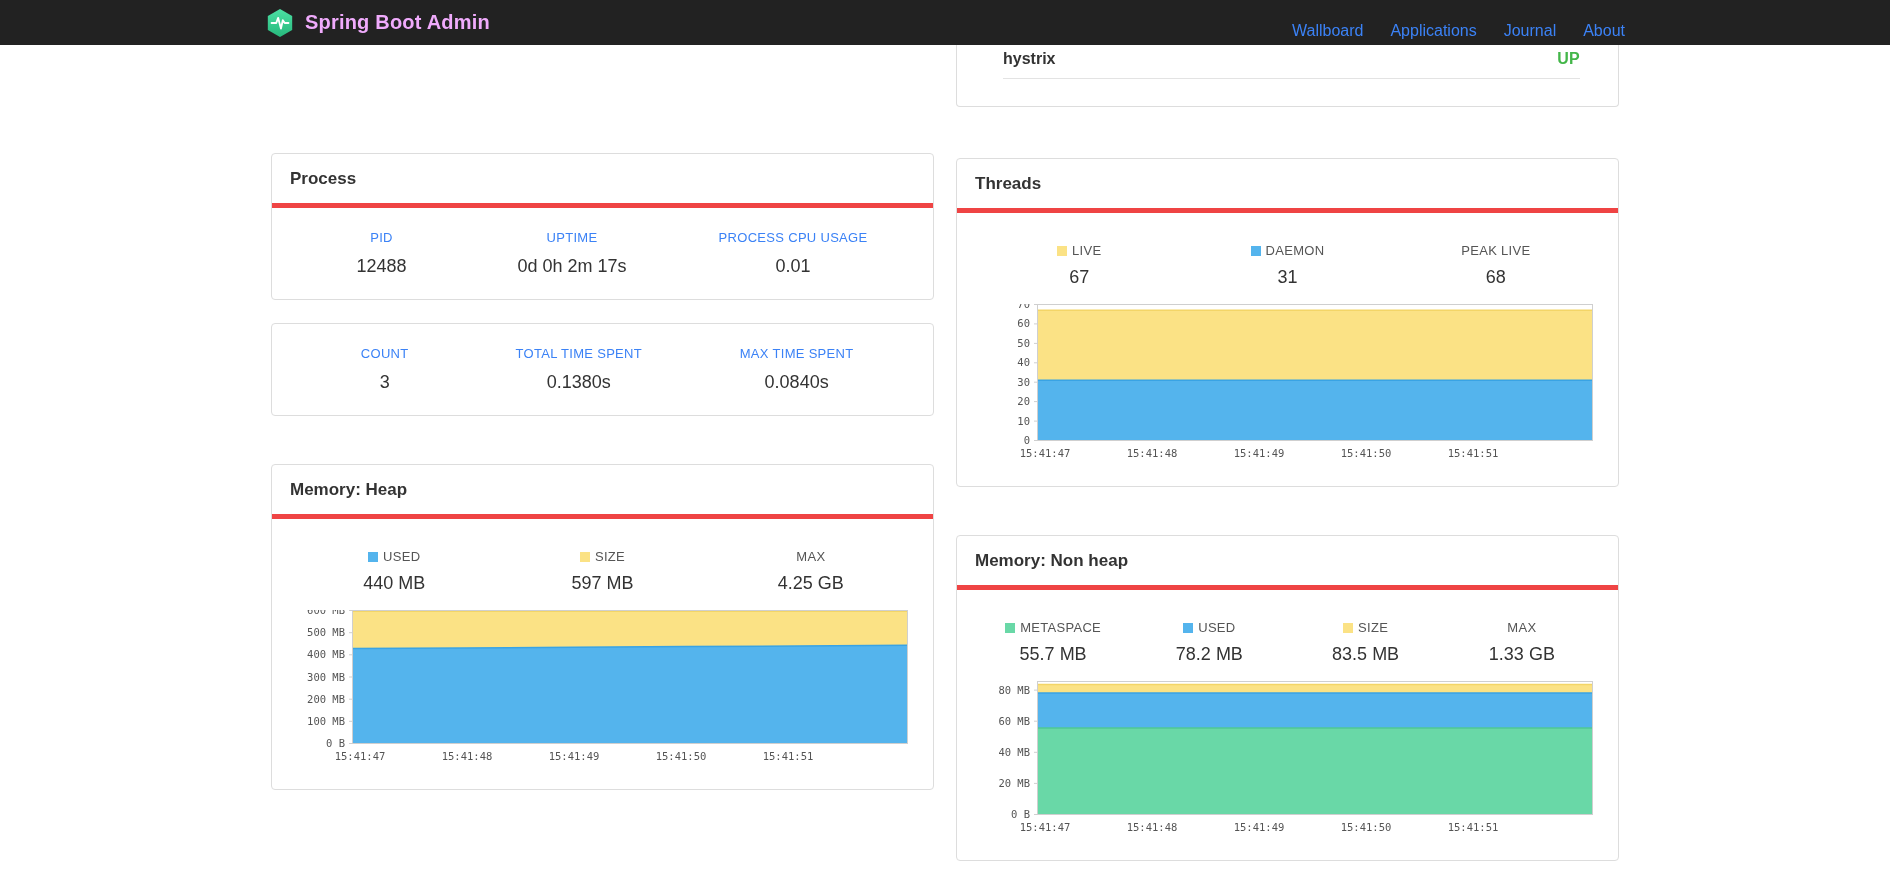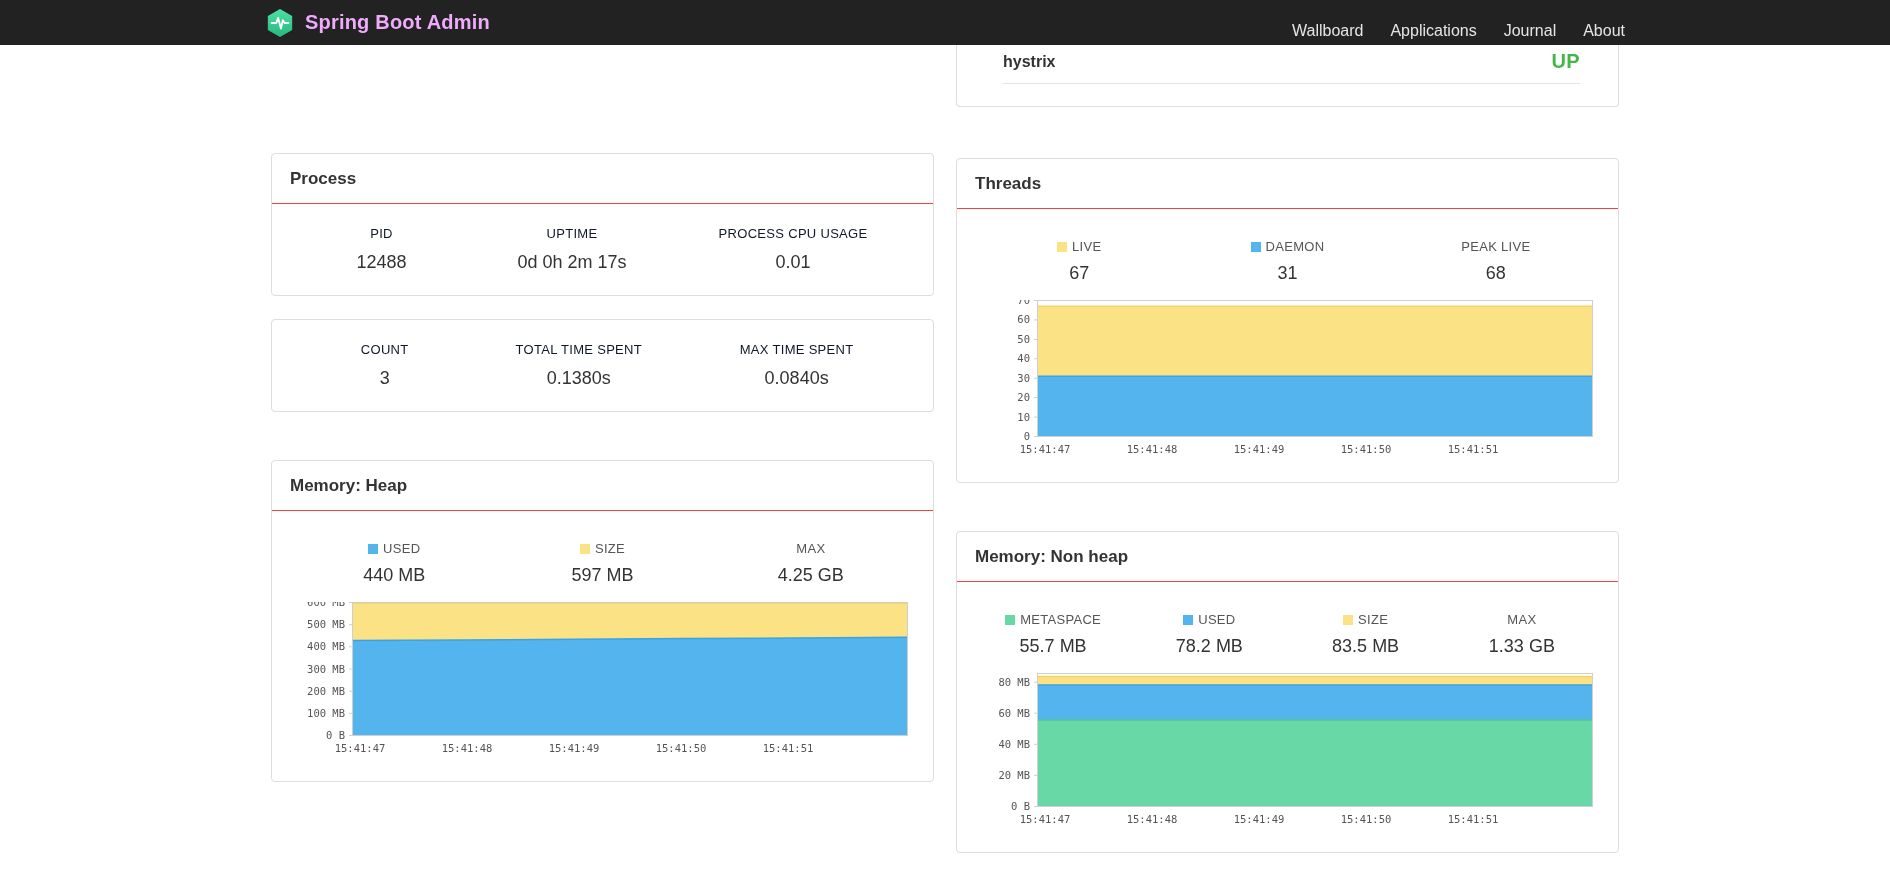--- a/index.html
+++ b/index.html
@@ -10,48 +10,48 @@
     position: relative;
   }
 
   
   .navbar { height: 45px; background: #222; display: flex; align-items: center; }
   .nav-inner { width: 1360px; margin: 0 auto; display: flex; align-items: center; justify-content: space-between; }
   .brand { display: flex; align-items: center; gap: 10px; text-decoration: none; cursor: pointer; }
   .brand-logo { width: 30px; height: 30px; display: inline-flex; }
   .brand-text { color: #f0abfc; font-size: 20px; font-weight: bold; letter-spacing: .2px; }
   .nav-links { display: flex; gap: 27px; }
-  .nav-links a { color: #e5e5e5; font-size: 16px; text-decoration: none; cursor: pointer; margin-top: 16px; }
+  .nav-links a { color: #3b82f6; font-size: 16px; text-decoration: none; cursor: pointer; margin-top: 16px; }
 
   
   .container { width: 1348px; margin: 0 auto; display: flex; gap: 22px; }
   .col { width: 663px; flex: 0 0 663px; }
 
   
   .panel { background: #fff; border: 1px solid #ddd; border-radius: 4px; }
-  .panel-heading { padding: 15px 18px 14px; border-bottom: 1px solid #ef4444; font-size: 17px; font-weight: bold; color: #333; }
+  .panel-heading { padding: 15px 18px 14px; border-bottom: 5px solid #ef4444; font-size: 17px; font-weight: bold; color: #333; }
   .panel-body { padding: 18px; }
 
   .panel-process { margin-top: 108px; margin-bottom: 23px; }
   .panel-gc { margin-bottom: 48px; }
   .panel-threads { margin-bottom: 48px; }
 
   
   .app-card {
     border: 1px solid #ddd; border-top: none; border-radius: 0 0 4px 4px;
     height: 62px; margin-bottom: 51px; padding: 0 38px 0 46px; overflow: hidden; text-align: right;
   }
   .app-row { display: flex; align-items: center; justify-content: space-between;
     padding: 5px 0 10px; border-bottom: 1px solid #e3e3e3; cursor: pointer; }
   .app-name { font-size: 16px; font-weight: 600; color: #333; }
-  .app-status { font-size: 20px; font-weight: bold; letter-spacing: .3px; }
+  .app-status { font-size: 16px; font-weight: bold; letter-spacing: .3px; }
 
   
   .stats { display: flex; text-align: center; padding-top: 22px; padding-bottom: 22px; }
-  .stat-label { font-size: 13px; color: #0f172a; letter-spacing: .3px; margin-bottom: 11px; }
+  .stat-label { font-size: 13px; color: #3b82f6; letter-spacing: .3px; margin-bottom: 11px; }
   .stat-value { font-size: 18px; color: #333; }
   .w120 { flex: 1.2; } .w130 { flex: 1.3; } .w160 { flex: 1.6; } .w140 { flex: 1.4; }
   .w100 { flex: 1; text-align: center; } .w105 { flex: 1.05; } .w125 { flex: 1.25; }
 
   
   .legend-row { display: flex; text-align: center; margin-top: 12px; }
   .legend-cell { flex: 1; }
   .leg-label { font-size: 13px; color: #555; letter-spacing: .3px; }
   .swatch { display: inline-block; width: 10px; height: 10px; margin-right: 5px; vertical-align: -1px; }
   .leg-value { font-size: 18px; color: #333; margin-top: 9px; }

